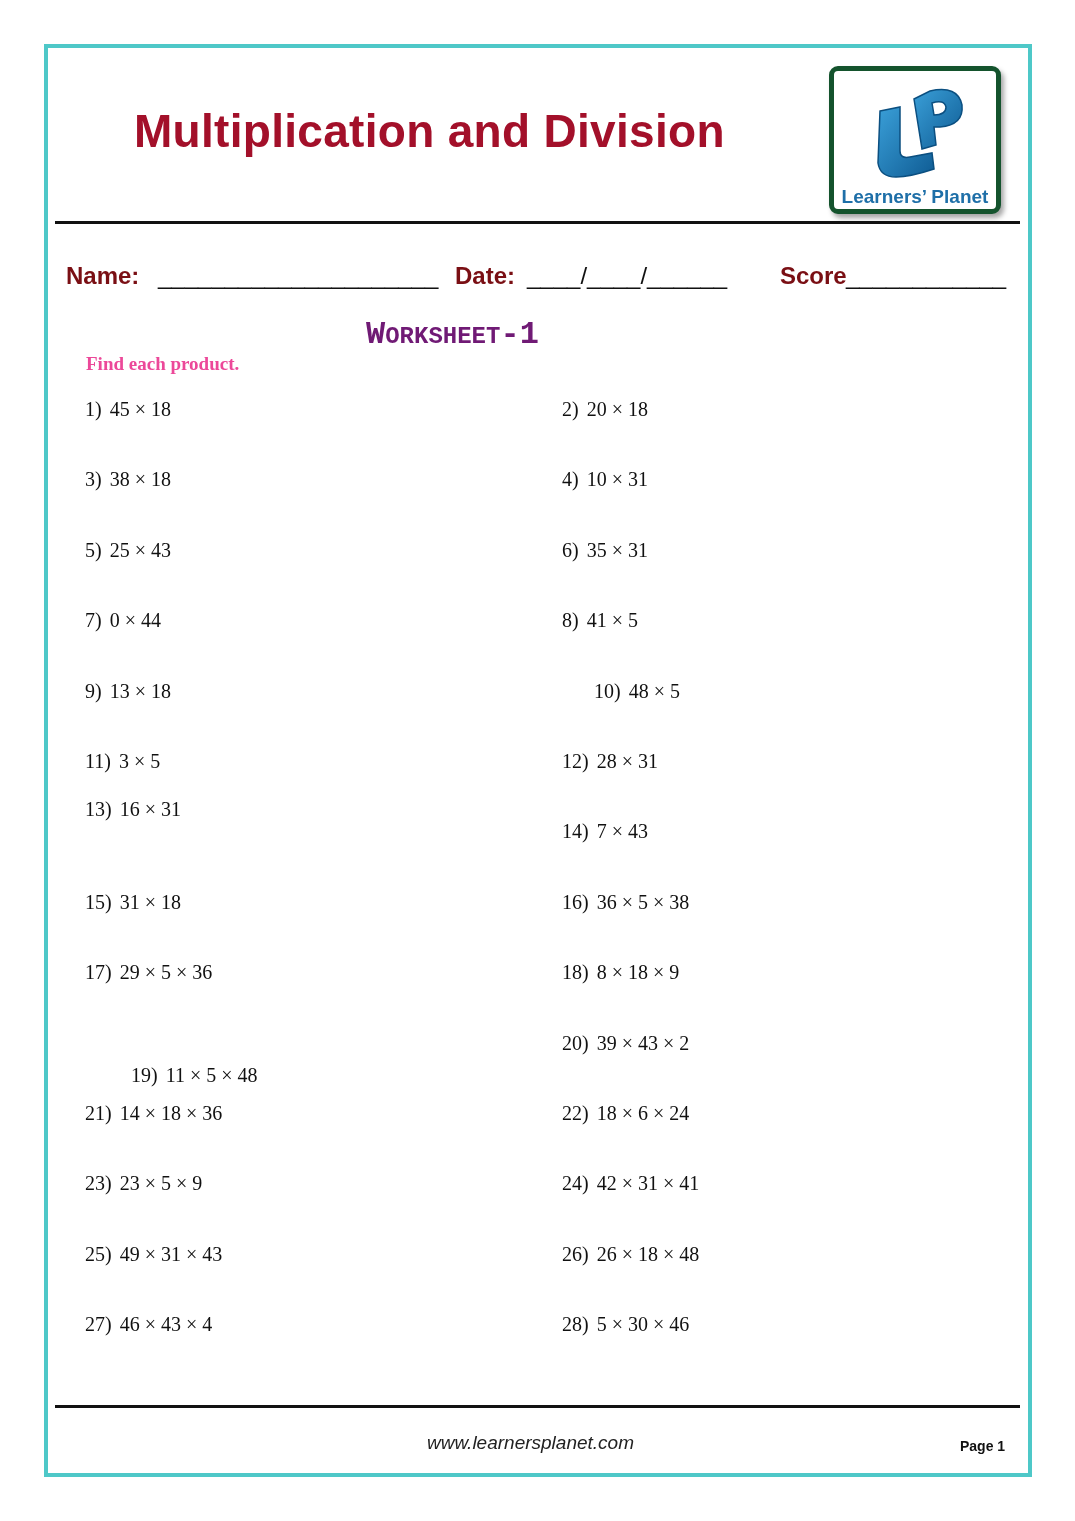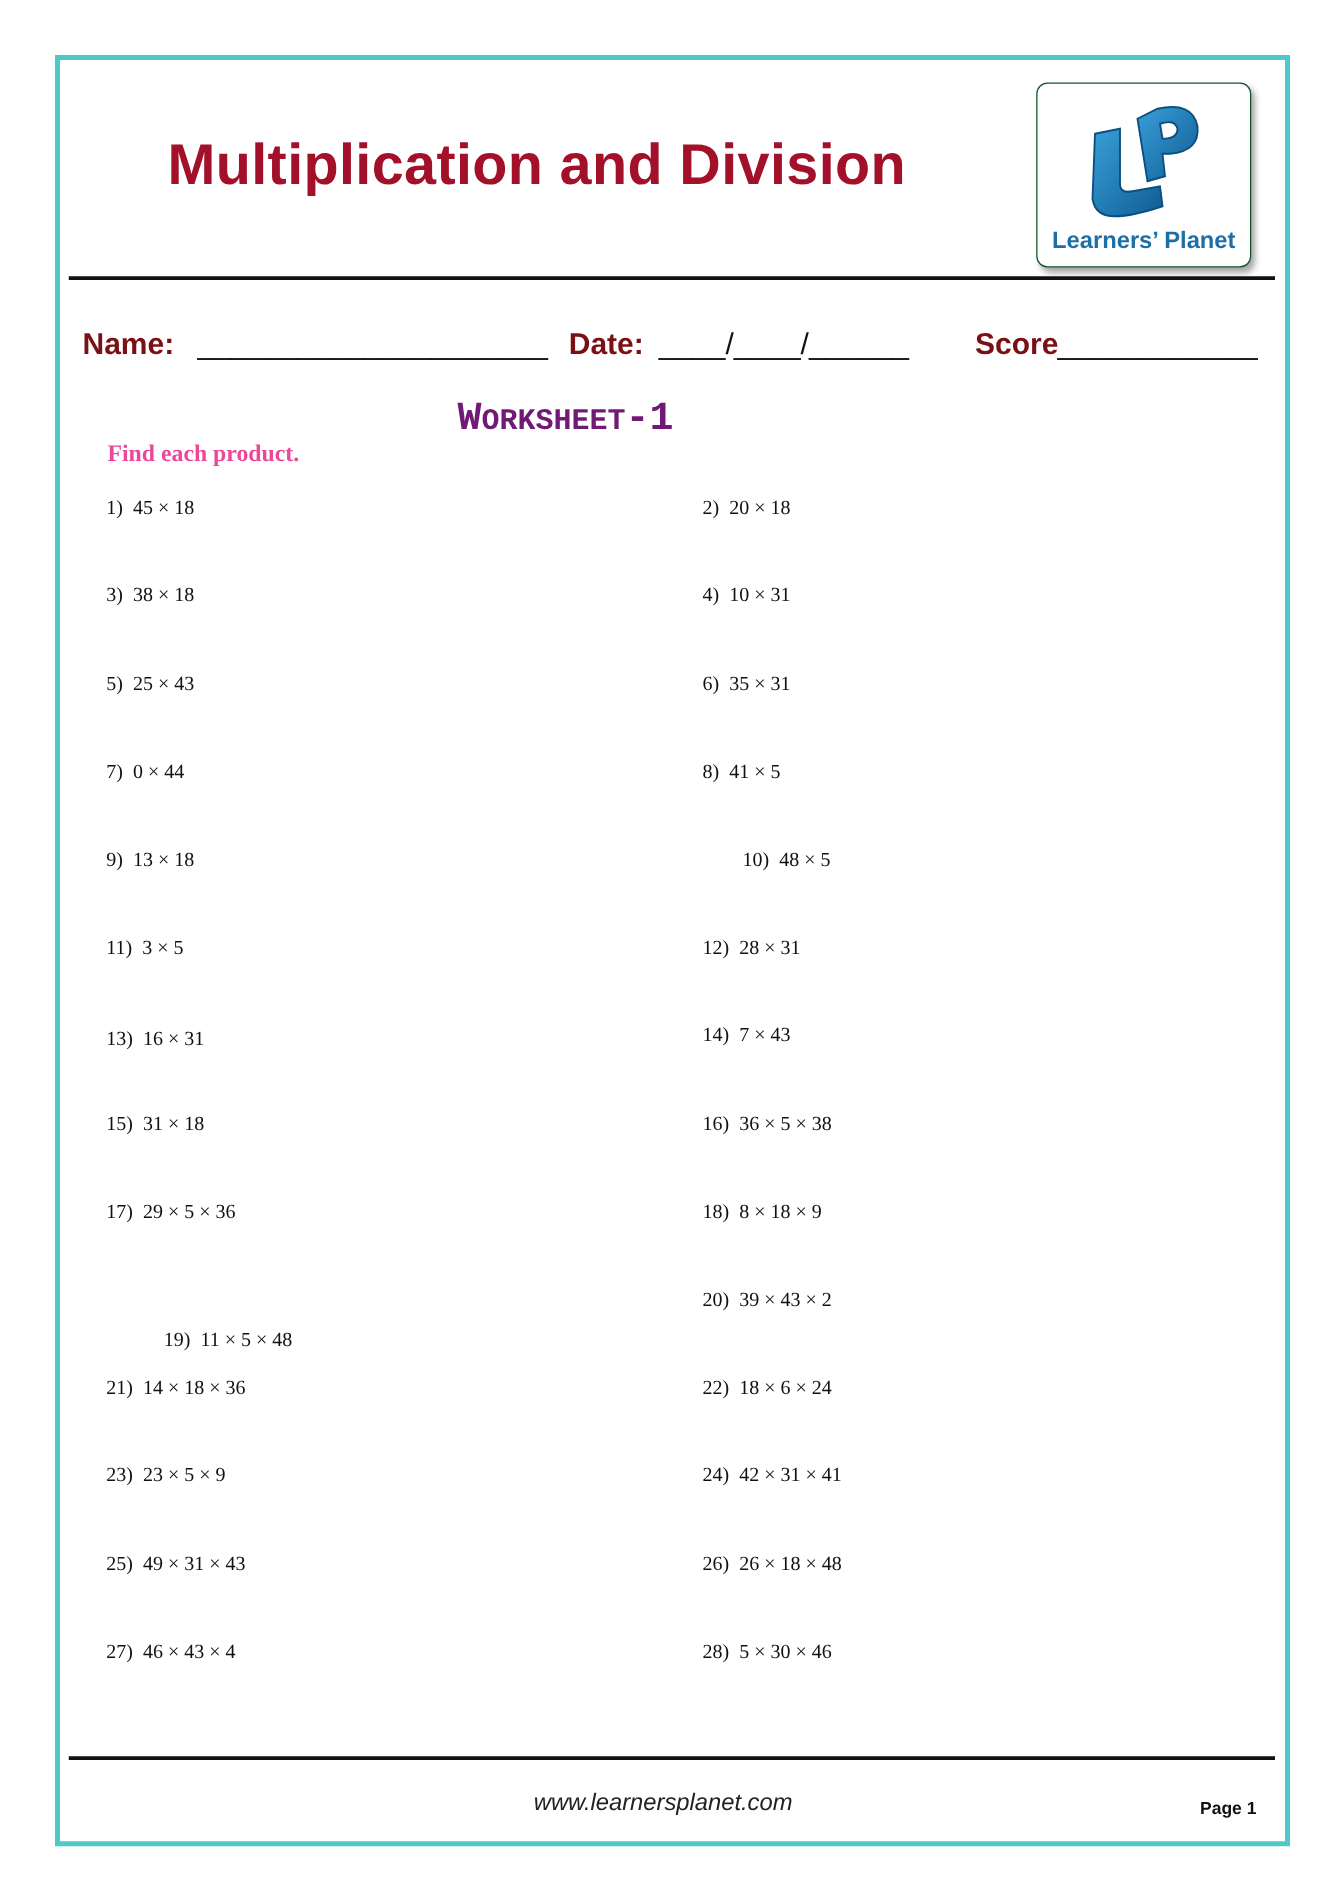--- a/index.html
+++ b/index.html
@@ -12,21 +12,21 @@
     }
 
     .title {
       position: absolute; left: 134px; top: 104px;
       font-family: "Liberation Sans", sans-serif; font-weight: bold;
       font-size: 46px; color: #a3102a; letter-spacing: 0.3px; white-space: nowrap;
     }
 
     .logo {
       position: absolute; left: 829px; top: 66px; width: 172px; height: 148px;
-      border: 1px solid #14532d; border-radius: 9px; background: #fff;
+      border: 5px solid #14532d; border-radius: 9px; background: #fff;
       box-shadow: 3px 4px 5px rgba(0,0,0,0.35);
     }
     .logo svg { position: absolute; left: 36px; top: 10px; }
     .logo-text {
       position: absolute; left: 0; right: 0; top: 115px; text-align: center;
       font-family: "Liberation Sans", sans-serif; font-weight: bold; font-size: 19px;
       color: #1e6fa8; white-space: nowrap;
     }
 
     .rule { position: absolute; height: 3px; background: #111; }
@@ -49,21 +49,21 @@
     .worksheet-title .big { font-size: 32px; }
     .worksheet-title .small { font-size: 24px; }
 
     .instructions {
       position: absolute; left: 86px; top: 353px;
       font-family: "Liberation Serif", serif; font-weight: bold; font-size: 19px; color: #ec4899;
     }
 
     .problem {
       position: absolute;
-      font-family: "Liberation Serif", serif; font-size: 16px; color: #111; white-space: nowrap;
+      font-family: "Liberation Serif", serif; font-size: 20px; color: #111; white-space: nowrap;
     }
     .problem .num { margin-right: 8px; }
 
     .footer-url {
       position: absolute; left: 427px; top: 1432px;
       font-family: "Liberation Sans", sans-serif; font-style: italic; font-size: 19px; color: #222;
     }
     .footer-page {
       position: absolute; left: 960px; top: 1438px;
       font-family: "Liberation Sans", sans-serif; font-weight: bold; font-size: 14px; color: #111;
@@ -115,21 +115,21 @@
     <div class="problem" style="left: 85px; top: 468.4px;"><span class="num">3)</span><span>38 × 18</span></div>
     <div class="problem" style="left: 562px; top: 468.4px;"><span class="num">4)</span><span>10 × 31</span></div>
     <div class="problem" style="left: 85px; top: 538.8px;"><span class="num">5)</span><span>25 × 43</span></div>
     <div class="problem" style="left: 562px; top: 538.8px;"><span class="num">6)</span><span>35 × 31</span></div>
     <div class="problem" style="left: 85px; top: 609.2px;"><span class="num">7)</span><span>0 × 44</span></div>
     <div class="problem" style="left: 562px; top: 609.2px;"><span class="num">8)</span><span>41 × 5</span></div>
     <div class="problem" style="left: 85px; top: 679.6px;"><span class="num">9)</span><span>13 × 18</span></div>
     <div class="problem" style="left: 594px; top: 679.6px;"><span class="num">10)</span><span>48 × 5</span></div>
     <div class="problem" style="left: 85px; top: 750px;"><span class="num">11)</span><span>3 × 5</span></div>
     <div class="problem" style="left: 562px; top: 750px;"><span class="num">12)</span><span>28 × 31</span></div>
-    <div class="problem" style="left: 85px; top: 823px; font-family: Liberation Serif, serif;"><span class="num">13)</span><span>16 × 31</span></div>
+    <div class="problem" style="left: 85px; top: 798px; font-family: Liberation Serif, serif;"><span class="num">13)</span><span>16 × 31</span></div>
     <div class="problem" style="left: 562px; top: 820.4px;"><span class="num">14)</span><span>7 × 43</span></div>
     <div class="problem" style="left: 85px; top: 890.8px;"><span class="num">15)</span><span>31 × 18</span></div>
     <div class="problem" style="left: 562px; top: 890.8px;"><span class="num">16)</span><span>36 × 5 × 38</span></div>
     <div class="problem" style="left: 85px; top: 961.2px;"><span class="num">17)</span><span>29 × 5 × 36</span></div>
     <div class="problem" style="left: 562px; top: 961.2px;"><span class="num">18)</span><span>8 × 18 × 9</span></div>
     <div class="problem" style="left: 85px; top: 1064px; margin-left: 46px;"><span class="num">19)</span><span>11 × 5 × 48</span></div>
     <div class="problem" style="left: 562px; top: 1031.6px;"><span class="num">20)</span><span>39 × 43 × 2</span></div>
     <div class="problem" style="left: 85px; top: 1102px;"><span class="num">21)</span><span>14 × 18 × 36</span></div>
     <div class="problem" style="left: 562px; top: 1102px;"><span class="num">22)</span><span>18 × 6 × 24</span></div>
     <div class="problem" style="left: 85px; top: 1172.4px;"><span class="num">23)</span><span>23 × 5 × 9</span></div>

